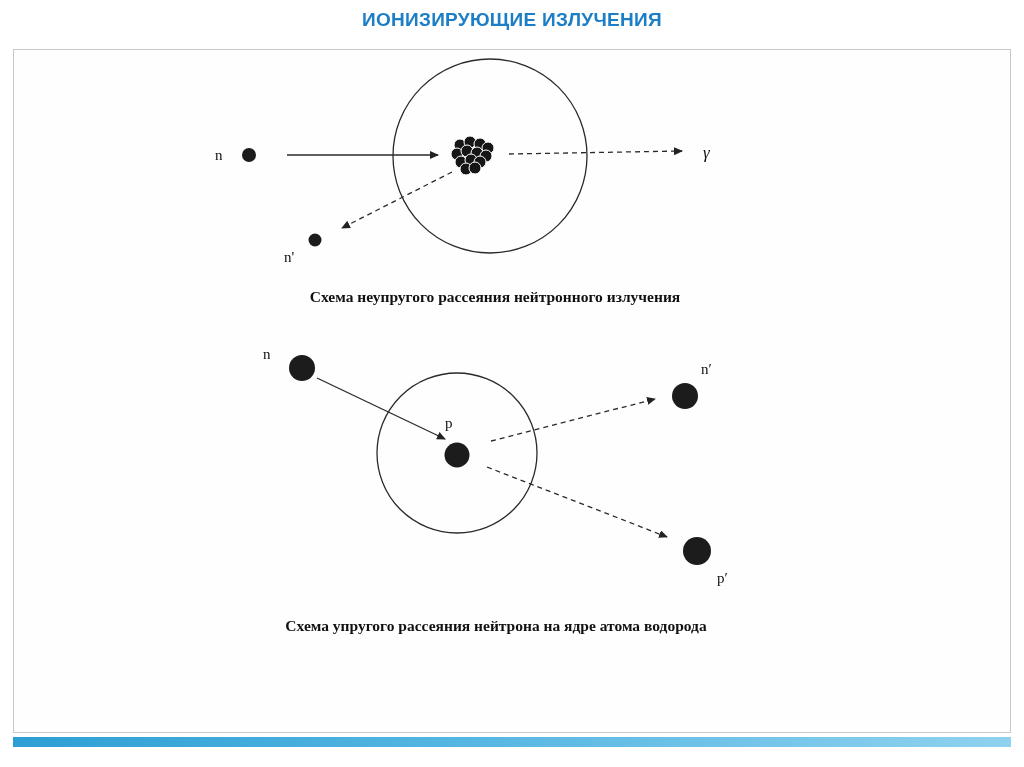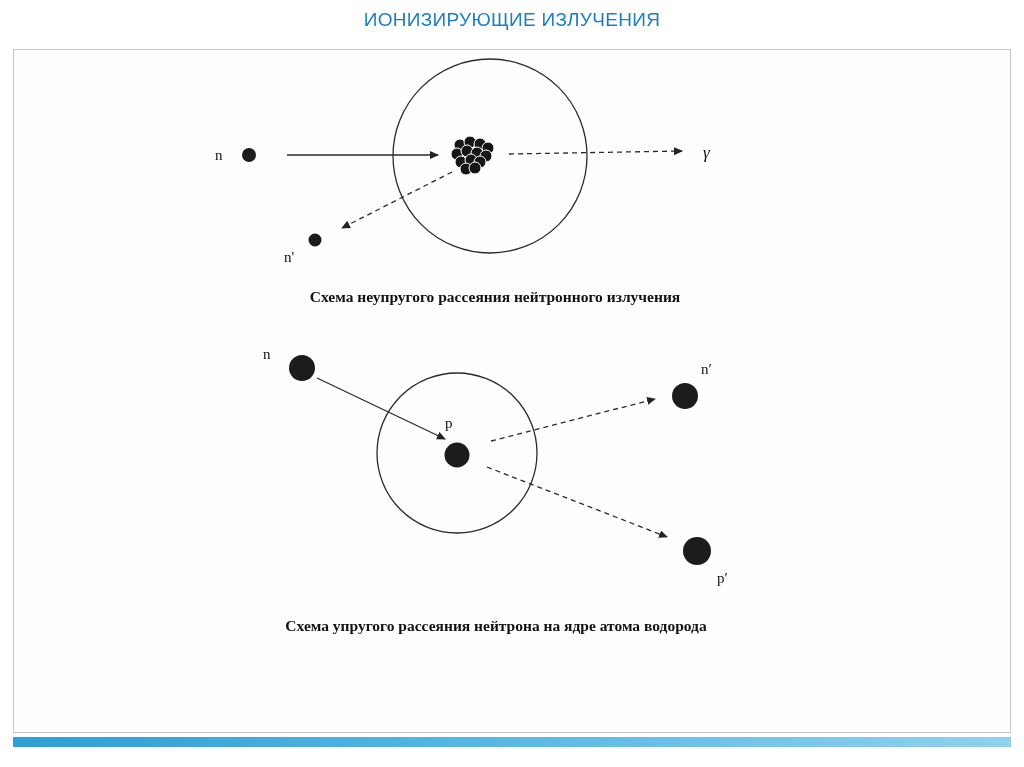--- a/index.html
+++ b/index.html
@@ -6,21 +6,21 @@
   .slide{
     position:relative;
     width:1024px;height:767px;
     background:#ffffff;
     font-family:"Liberation Sans",sans-serif;
     overflow:hidden;
   }
   .title{
     position:absolute;top:9px;left:0;width:100%;
     text-align:center;
-    font-weight:normal;font-size:19px;letter-spacing:.3px;
+    font-weight:bold;font-size:19px;letter-spacing:.3px;
     color:#1b7ec6;
   }
   .frame{
     position:absolute;left:13px;top:49px;
     width:996px;height:682px;
     border:1px solid #c8c8c8;
     background:#fefefe;
     box-sizing:content-box;
   }
   .frame svg{display:block;width:996px;height:682px;}

